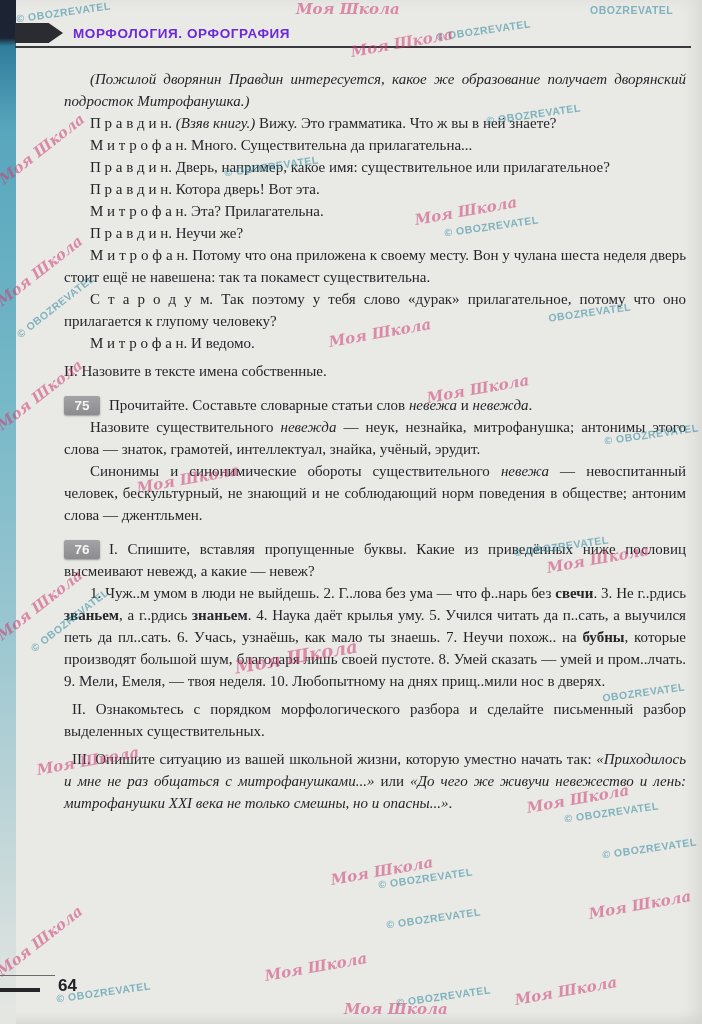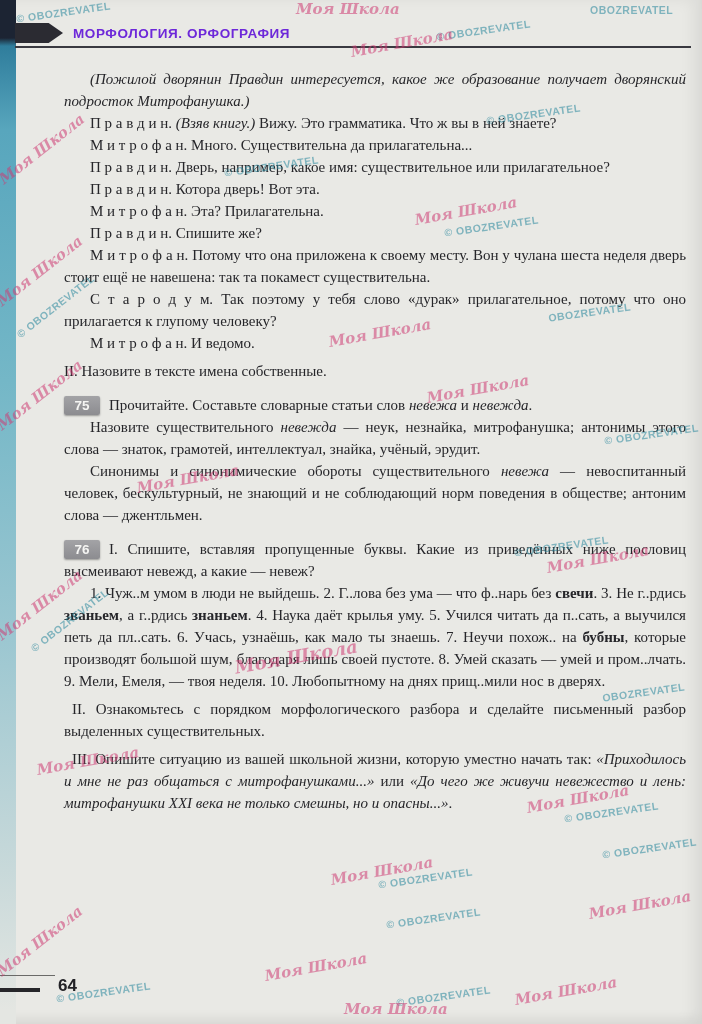--- a/index.html
+++ b/index.html
@@ -85,21 +85,21 @@
   <div class="content">
 
     <p class="para indent italic">(Пожилой дворянин Правдин интересуется, какое же образование получает дворянский подросток Митрофанушка.)</p>
 
     <p class="para indent"><span>П р а в д и н. </span><span class="italic">(Взяв книгу.) </span><span>Вижу. Это грамматика. Что ж вы в ней знаете?</span></p>
 
     <p class="para indent">М и т р о ф а н. Много. Существительна да прилагательна...</p>
     <p class="para indent">П р а в д и н. Дверь, например, какое имя: существительное или прилагательное?</p>
     <p class="para indent">П р а в д и н. Котора дверь! Вот эта.</p>
     <p class="para indent">М и т р о ф а н. Эта? Прилагательна.</p>
-    <p class="para indent">П р а в д и н. Спишите же?</p>
+    <p class="para indent">П р а в д и н. Неучи же?</p>
     <p class="para indent">М и т р о ф а н. Потому что она приложена к своему месту. Вон у чулана шеста неделя дверь стоит ещё не навешена: так та покамест существительна.</p>
     <p class="para indent">С т а р о д у м. Так поэтому у тебя слово «дурак» прилагательное, потому что оно прилагается к глупому человеку?</p>
     <p class="para indent">М и т р о ф а н. И ведомо.</p>
 
     <p class="para mt6">II. Назовите в тексте имена собственные.</p>
 
     <p class="para mt12"><span class="badge">75</span><span>Прочитайте. Составьте словарные статьи слов </span><span class="italic">невежа</span><span> и </span><span class="italic">невежда</span><span>.</span></p>
 
     <p class="para indent"><span>Назовите существительного </span><span class="italic">невежда</span><span> — неук, незнайка, митрофанушка; антонимы этого слова — знаток, грамотей, интеллектуал, знайка, учёный, эрудит.</span></p>
 

